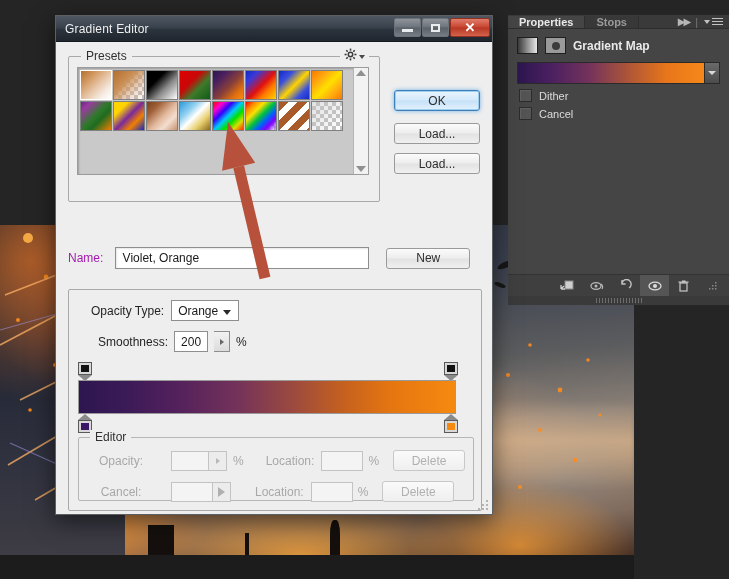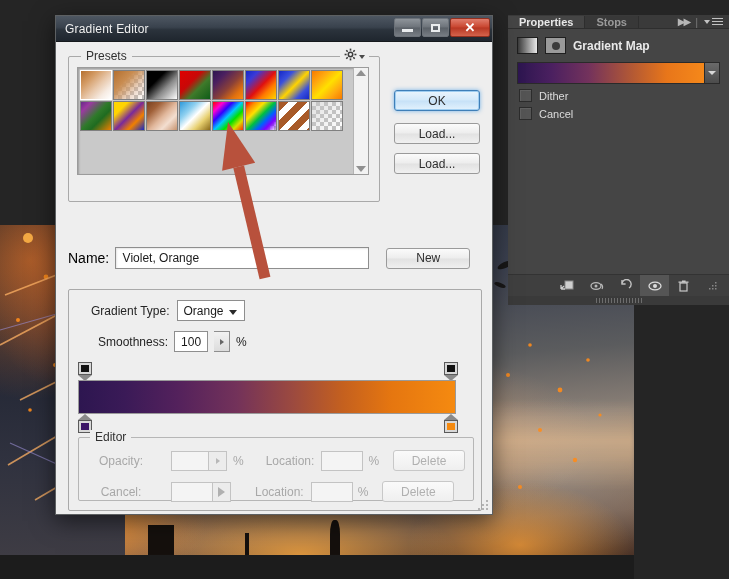--- a/index.html
+++ b/index.html
@@ -206,21 +206,21 @@
     cursor:default;
   }
   .ps-btn.primary {
     border:1px solid #3f7fb8; box-shadow:0 0 0 1px #9fcdf0 inset, 0 0 4px rgba(80,160,230,.75);
     background:linear-gradient(180deg,#eaf5fd 0%, #d3e9fa 48%, #c6e1f7 52%, #e3f2fd 100%);
   }
   .ps-btn.gap { margin-top:12px; }
 
   
   .name-row { position:absolute; left:12px; top:205px; width:414px; display:flex; align-items:center; }
-  .name-label { font-size:14px; color:#000000; width:48px; }
+  .name-label { font-size:12px; color:#a21caf; width:48px; }
   .name-input {
     width:262px; height:22px; border:1px solid #8e8e8e; background:#fff;
     font-size:12px; color:#1a1a1a; padding:0 7px; line-height:20px;
     box-shadow:inset 1px 1px 2px rgba(0,0,0,.10);
   }
   .name-row .ps-btn { margin:0 12px 0 17px; }
 
   
   #gradient-group { left:12px; top:247px; width:414px; height:222px; }
 
@@ -584,30 +584,30 @@
       <span class="name-label">Name:</span>
       <div class="name-input">Violet, Orange</div>
       <div class="ps-btn">
         <span>New</span>
       </div>
     </div>
 
     <div class="fieldset" id="gradient-group">
 
       <div class="gtype-row">
-        <span class="gtype-label">Gradient Type:</span>
+        <span class="gtype-label">Opacity Type:</span>
         <div class="ps-select">
           <span>Orange</span>
           <i></i>
         </div>
       </div>
 
       <div class="smooth-row">
         <span class="smooth-label">Smoothness:</span>
-        <div class="num-input">100</div>
+        <div class="num-input">200</div>
         <div class="stepper">
             <i></i>
           </div>
         <span class="pct">%</span>
       </div>
 
       <div class="grad-bar-wrap">
         <div class="stop-top" style="left:0px;">
           <div class="house">
               <b></b>

